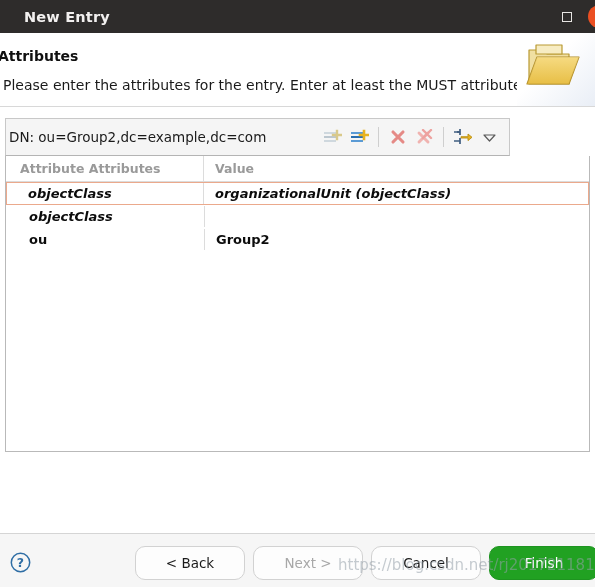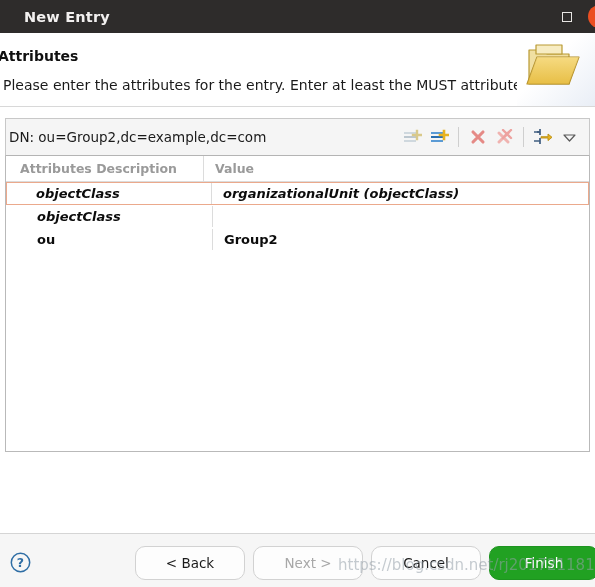--- a/index.html
+++ b/index.html
@@ -97,21 +97,21 @@
   }
   .header-image svg {
     position: absolute;
     left: 6px; top: 5px;
   }
 
   
   .toolbar {
     position: absolute;
     left: 5px; top: 118px;
-    width: 585px; height: 38px;
+    width: 505px; height: 38px;
     background: #f5f5f5;
     border: 1px solid #c8c8c8;
     border-bottom-color: #b4b4b4;
     box-sizing: border-box;
   }
   .dn-label {
     position: absolute;
     left: 3px; top: 10px;
     font-size: 13.5px;
     color: #1a1a1a;
@@ -183,21 +183,20 @@
     align-items: center;
     box-sizing: border-box;
     color: #0c0c0c;
     white-space: nowrap;
     overflow: hidden;
   }
   .td.col-attr {
     width: 198px;
     padding-left: 22px;
     border-right: 1px solid #dcdcdc;
-    margin-left: 8px;
   }
   .trow.selected .td.col-attr { width: 197px; padding-left: 21px; }
   .td.col-val {
     flex: 1;
     padding-left: 11px;
   }
   .bold { font-weight: bold; }
   .italic { font-style: italic; }
 
   
@@ -362,21 +361,21 @@
         <svg width="15" height="11" viewBox="0 0 15 11">
           <path d="M2 3 L13 3 L7.5 9 Z" fill="none" stroke="#5a5a5a" stroke-width="1.2" stroke-linejoin="round"></path>
         </svg>
       </div>
 
     </div>
   </div>
 
   <div class="table">
     <div class="table-head">
-      <div class="th col-attr">Attributes Description</div>
+      <div class="th col-attr">Attribute Attributes</div>
       <div class="th col-val">Value</div>
     </div>
 
     <div class="trow selected">
       <div class="td col-attr bold italic">objectClass</div>
       <div class="td col-val  bold italic">organizationalUnit (objectClass)</div>
     </div>
 
     <div class="trow">
       <div class="td col-attr bold italic">objectClass</div>

